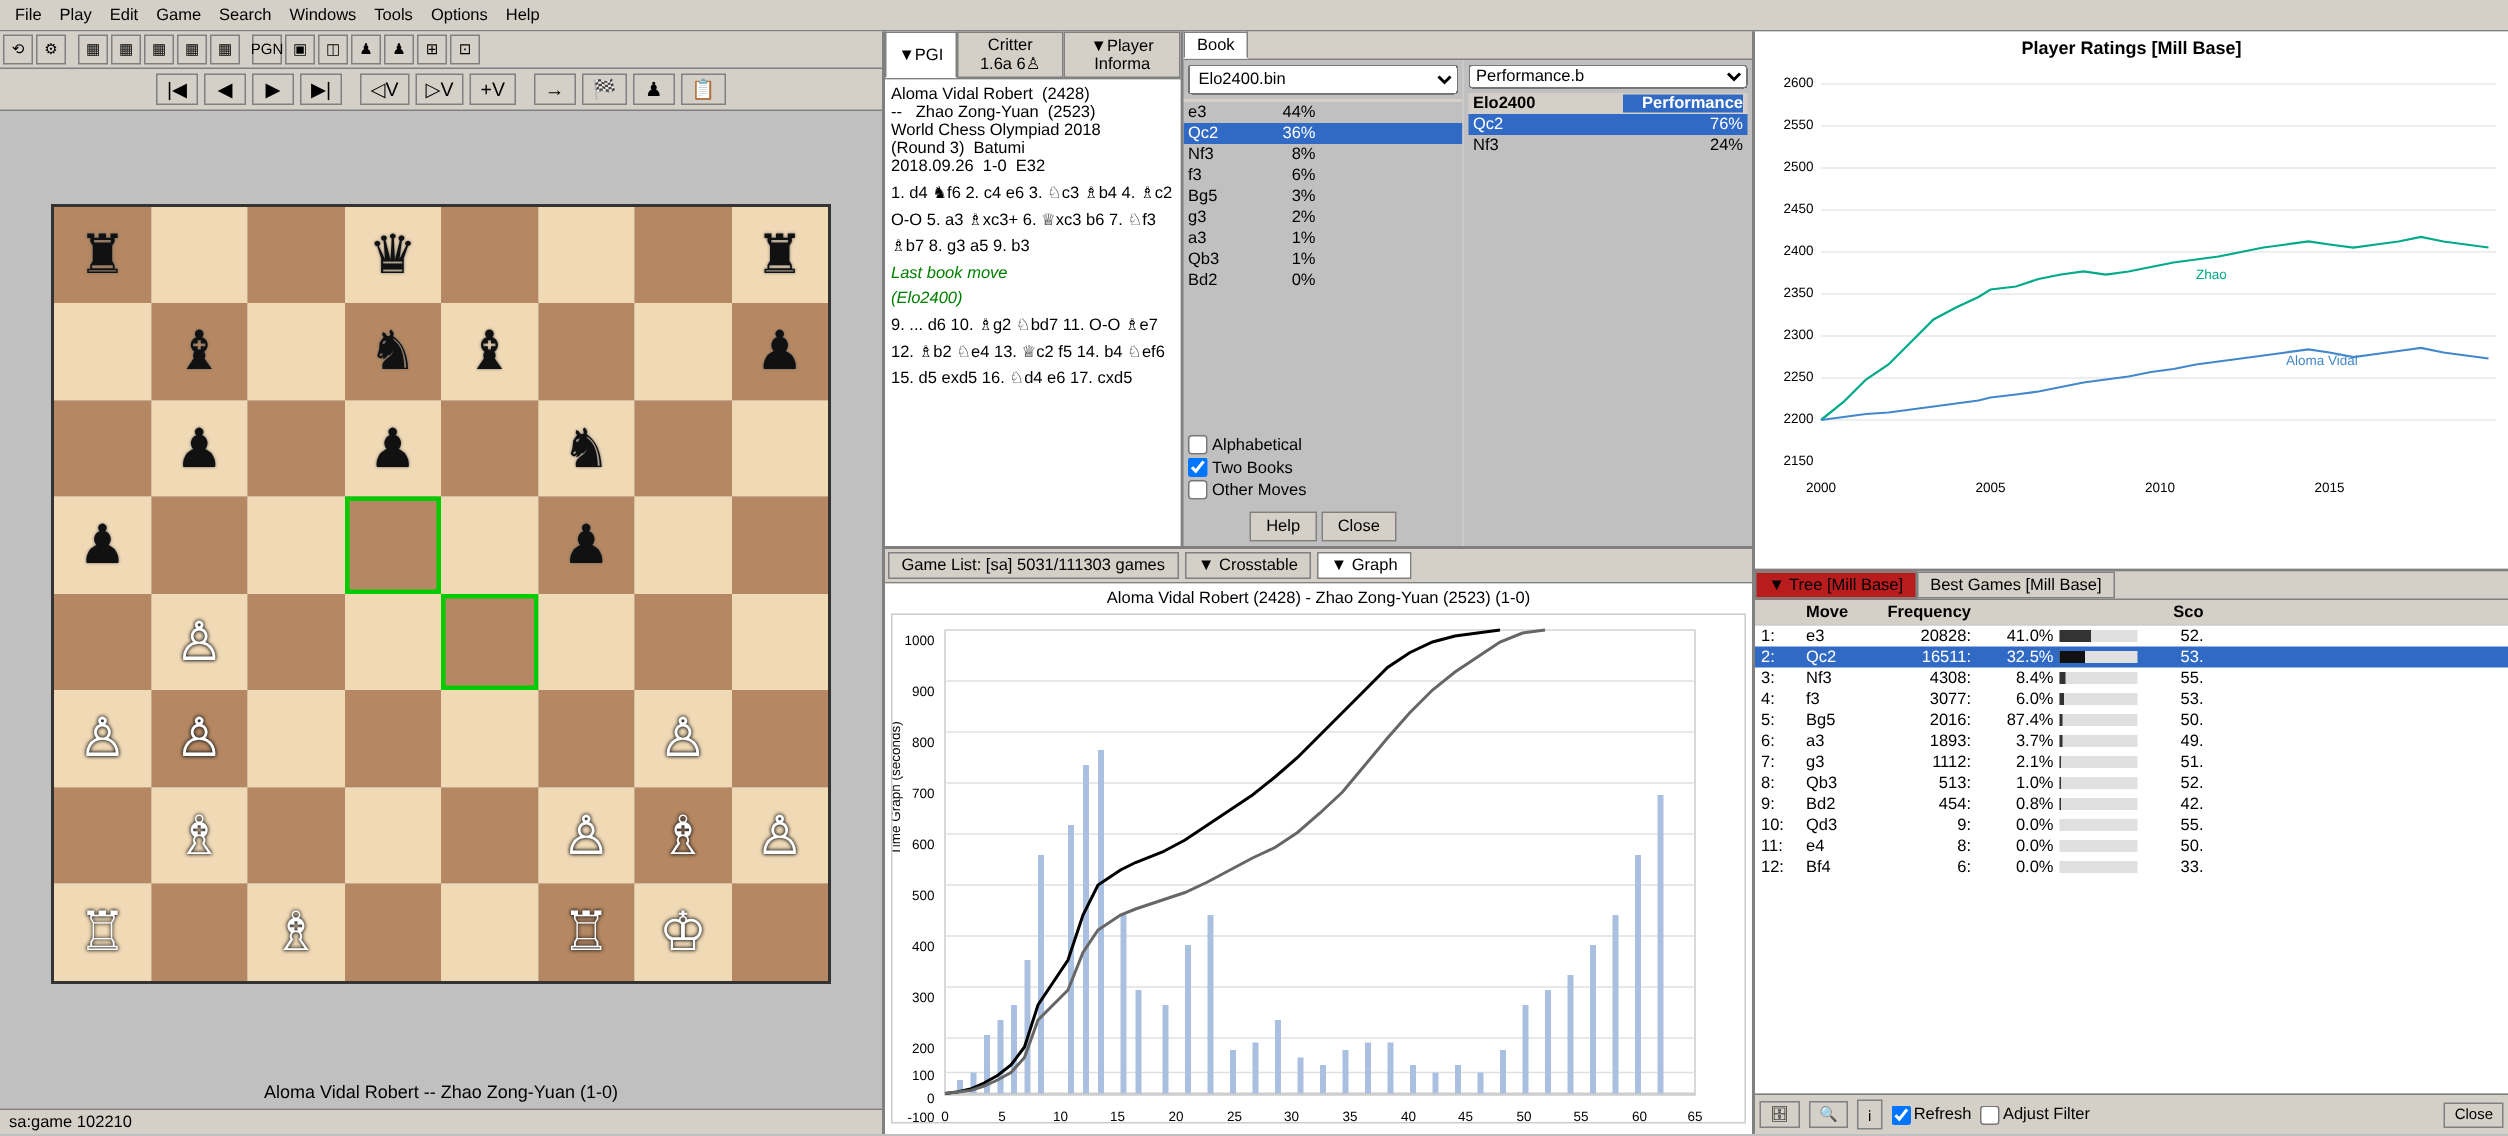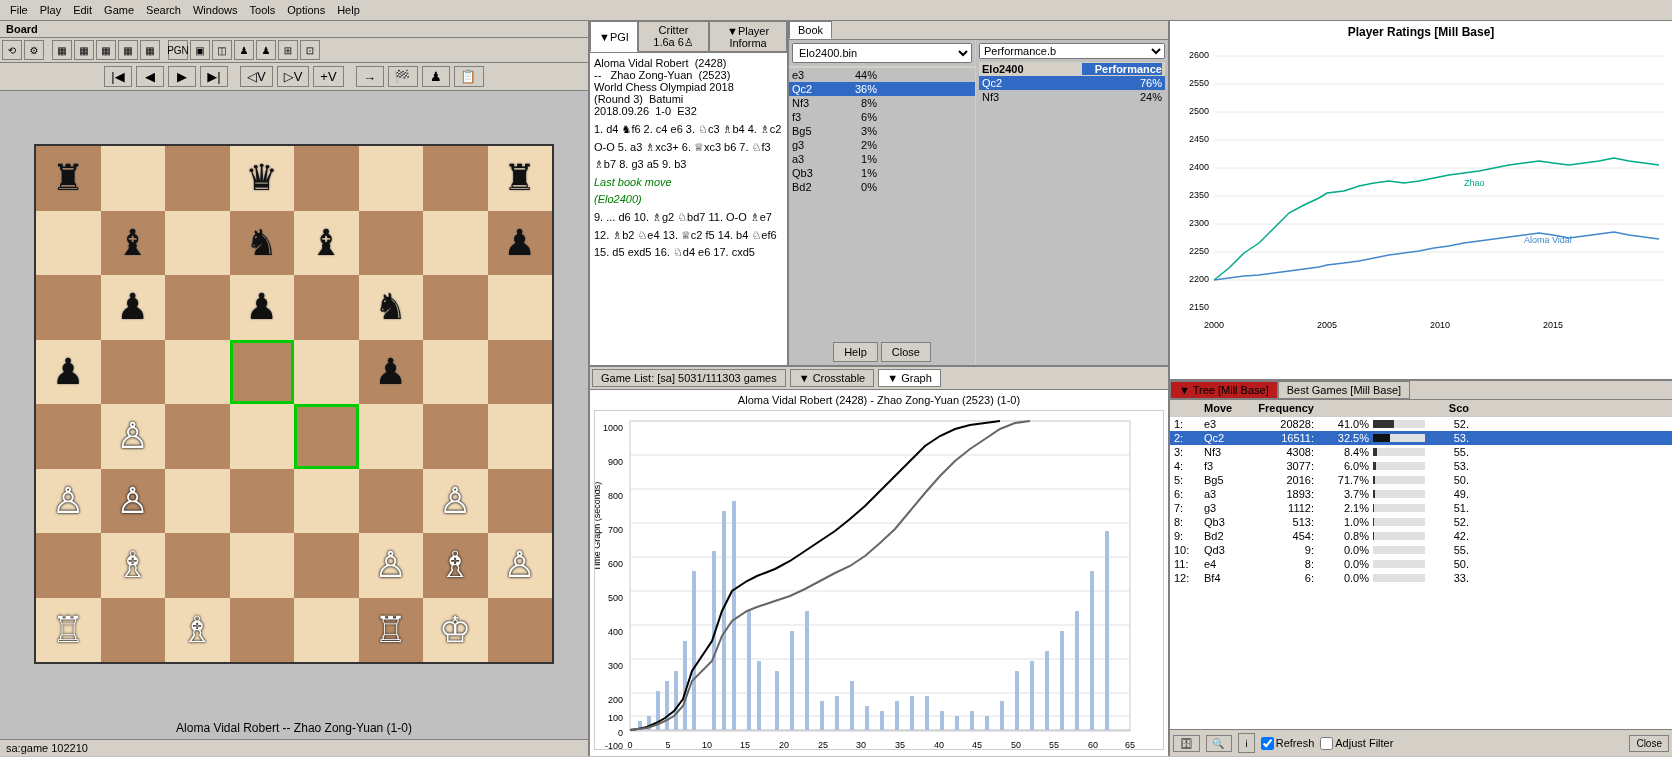--- a/index.html
+++ b/index.html
@@ -119,21 +119,20 @@
   <span class="menu-item">Search</span>
   <span class="menu-item">Windows</span>
   <span class="menu-item">Tools</span>
   <span class="menu-item">Options</span>
   <span class="menu-item">Help</span>
 </div>
 
 <div id="main">
 
   <div id="left-panel">
-    <div id="board-title">Board</div>
 
     <div id="board-toolbar">
       <button class="tb-btn">⟲</button>
       <button class="tb-btn">⚙</button>
       <div class="tb-sep"></div>
       <button class="tb-btn">▦</button>
       <button class="tb-btn">▦</button>
       <button class="tb-btn">▦</button>
       <button class="tb-btn">▦</button>
       <button class="tb-btn">▦</button>
@@ -362,20 +361,34 @@
                 <div class="book-row">
                   <span class="book-col1">Qb3</span>
                   <span class="book-col2">1%</span>
                 </div>
                 <div class="book-row">
                   <span class="book-col1">Bd2</span>
                   <span class="book-col2">0%</span>
                 </div>
               </div>
 
+            <div id="book-checkboxes">
+              <label class="book-cb">
+                <input type="checkbox" style="">
+                <span>Alphabetical</span>
+              </label>
+              <label class="book-cb">
+                <input type="checkbox" checked="" style="">
+                <span>Two Books</span>
+              </label>
+              <label class="book-cb">
+                <input type="checkbox" style="">
+                <span>Other Moves</span>
+              </label>
+            </div>
             <div id="book-buttons">
               <button class="book-btn">Help</button>
               <button class="book-btn">Close</button>
             </div>
           </div>
 
           <div id="perf-panel" style="flex:1; border-left:1px solid #ccc;">
             <select style="width:100%; margin-bottom:3px; font-size:11px;">
               <option>Performance.b</option>
             </select>
@@ -603,21 +616,21 @@
         <div class="bar-bg">
                   <div class="bar-fill" style="width:6%;"></div>
                 </div>
       </span>
       <span class="tree-col-score">53.</span>
     </div>
             <div class="tree-row">
       <span class="tree-col-num">5:</span>
       <span class="tree-col-move">Bg5</span>
       <span class="tree-col-freq">2016:</span>
-      <span class="tree-col-pct">71.7%</span>
+      <span class="tree-col-pct">87.4%</span>
       <span class="tree-col-bar">
         <div class="bar-bg">
                   <div class="bar-fill" style="width:4%;"></div>
                 </div>
       </span>
       <span class="tree-col-score">50.</span>
     </div>
             <div class="tree-row">
       <span class="tree-col-num">6:</span>
       <span class="tree-col-move">a3</span>

